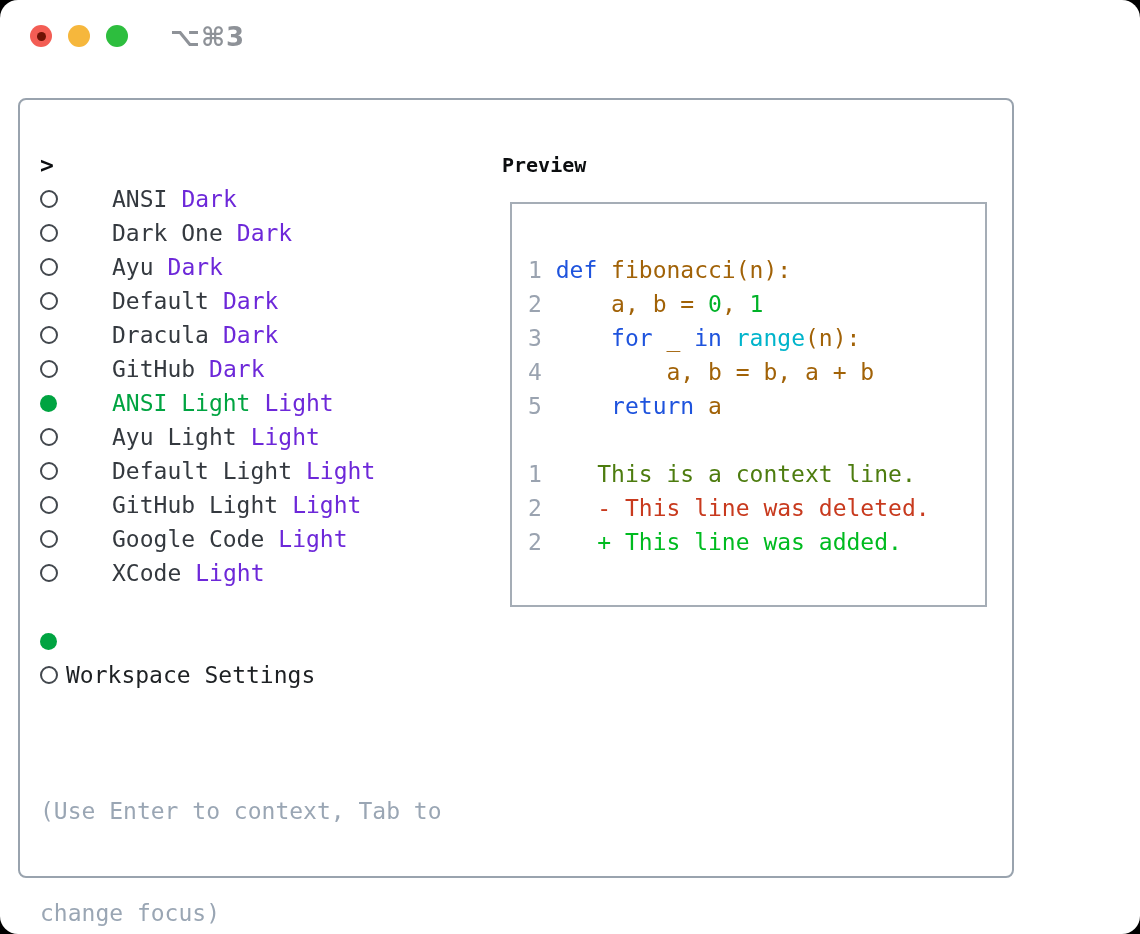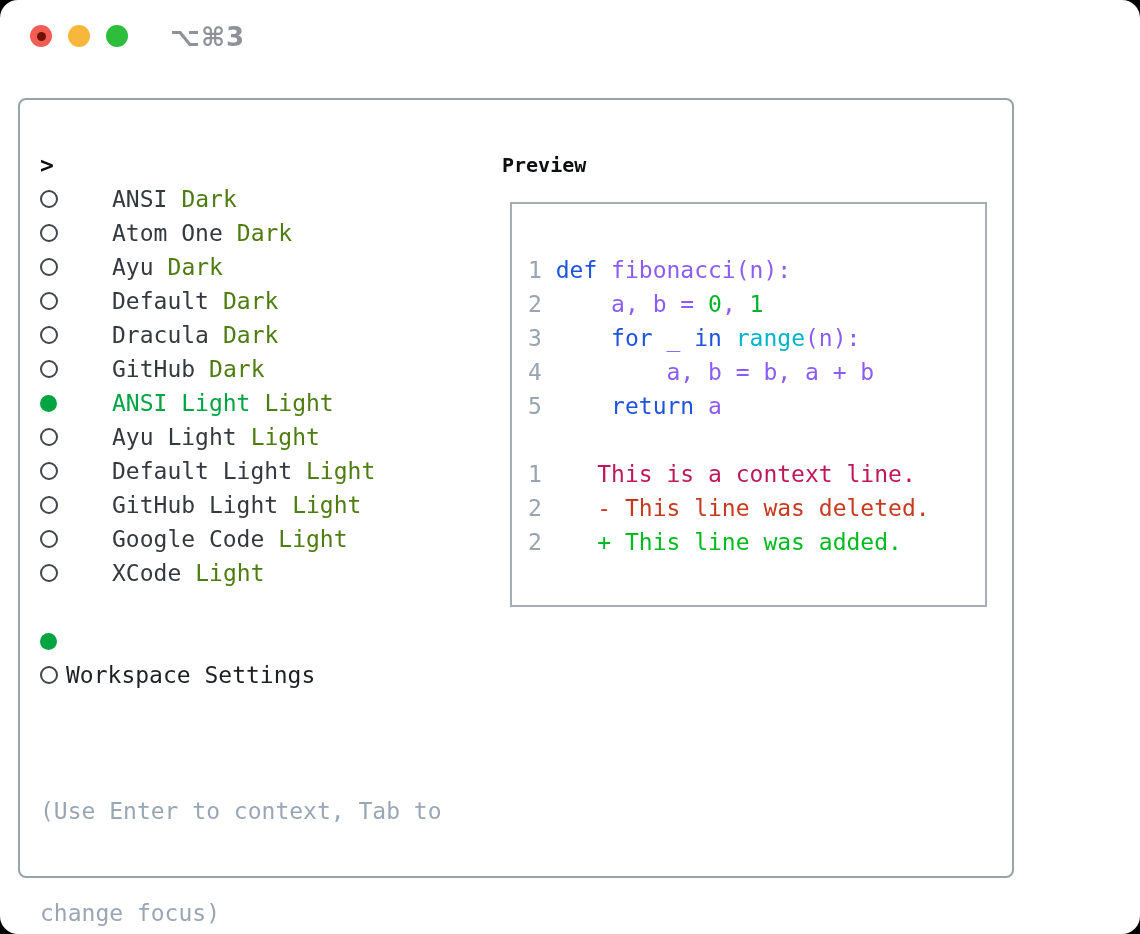--- a/index.html
+++ b/index.html
@@ -35,46 +35,46 @@
     box-sizing:border-box;
   }
   .left-col{position:absolute;left:20px;top:48px;width:450px;}
   .row{display:flex;align-items:center;height:34px;font-size:23px;white-space:pre;}
   .marker{width:26px;flex:none;display:flex;align-items:center;}
   .arrow{font-weight:bold;color:#0c0e10;}
   .header-label{font-weight:bold;color:#0c0e10;}
   .ring{width:14px;height:14px;border:2.5px solid #42474d;border-radius:50%;box-sizing:content-box;}
   .dot{width:17px;height:17px;border-radius:50%;background:#00a441;}
   .t-name{color:#34393f;margin-left:46px;}
-  .t-variant{color:#4d7c0f;margin-left:14px;}
+  .t-variant{color:#6d28d9;margin-left:14px;}
   .row.selected .t-name{color:#00a441;}
   .apply-label{color:#1d2023;}
   .row.selected .apply-label{color:#00a441;}
   .spacer{height:34px;}
   .hint{font-size:23px;line-height:34px;color:#9aa6b4;white-space:pre;}
   
   .preview-title{
     position:absolute;left:482px;top:48px;height:34px;line-height:34px;
     font-size:20px;font-weight:bold;color:#0c0e10;
   }
   .preview-box{
     position:absolute;left:490px;top:102px;width:477px;height:405px;
     border:2px solid #a5adb6;background:#fff;box-sizing:border-box;
   }
   #preview-code{
     padding:49px 0 0 16px;
     font-size:23px;line-height:34px;white-space:pre;
   }
   .code-line{height:34px;}
   .lineno{color:#9aa3b0;}
-  .tok-plain{color:#8b5cf6;}
+  .tok-plain{color:#a16207;}
   .tok-kw{color:#1e53dd;}
   .tok-fn{color:#00b4cb;}
   .tok-lit{color:#00b228;}
-  .tok-ctx{color:#be185d;}
+  .tok-ctx{color:#4d7c0f;}
   .tok-del{color:#c83a1e;}
   .tok-add{color:#00bb20;}
 </style>
 </head>
 <body>
 
 <div class="window">
 
   <div class="titlebar">
     <div class="traffic-lights">
@@ -89,21 +89,21 @@
 
   <div class="panel">
 
     <div class="left-col">
       <div class="row">
         <span class="marker arrow">&gt;</span>
       </div>
 
       <div id="theme-items">
           <div class="row"><span class="marker"><span class="ring"></span></span><span class="t-name">ANSI</span><span class="t-variant">Dark</span></div>
-          <div class="row"><span class="marker"><span class="ring"></span></span><span class="t-name">Atom One</span><span class="t-variant">Dark</span></div>
+          <div class="row"><span class="marker"><span class="ring"></span></span><span class="t-name">Dark One</span><span class="t-variant">Dark</span></div>
           <div class="row"><span class="marker"><span class="ring"></span></span><span class="t-name">Ayu</span><span class="t-variant">Dark</span></div>
           <div class="row"><span class="marker"><span class="ring"></span></span><span class="t-name">Default</span><span class="t-variant">Dark</span></div>
           <div class="row"><span class="marker"><span class="ring"></span></span><span class="t-name">Dracula</span><span class="t-variant">Dark</span></div>
           <div class="row"><span class="marker"><span class="ring"></span></span><span class="t-name">GitHub</span><span class="t-variant">Dark</span></div>
           <div class="row selected"><span class="marker"><span class="dot"></span></span><span class="t-name">ANSI Light</span><span class="t-variant">Light</span></div>
           <div class="row"><span class="marker"><span class="ring"></span></span><span class="t-name">Ayu Light</span><span class="t-variant">Light</span></div>
           <div class="row"><span class="marker"><span class="ring"></span></span><span class="t-name">Default Light</span><span class="t-variant">Light</span></div>
           <div class="row"><span class="marker"><span class="ring"></span></span><span class="t-name">GitHub Light</span><span class="t-variant">Light</span></div>
           <div class="row"><span class="marker"><span class="ring"></span></span><span class="t-name">Google Code</span><span class="t-variant">Light</span></div>
           <div class="row"><span class="marker"><span class="ring"></span></span><span class="t-name">XCode</span><span class="t-variant">Light</span></div>

